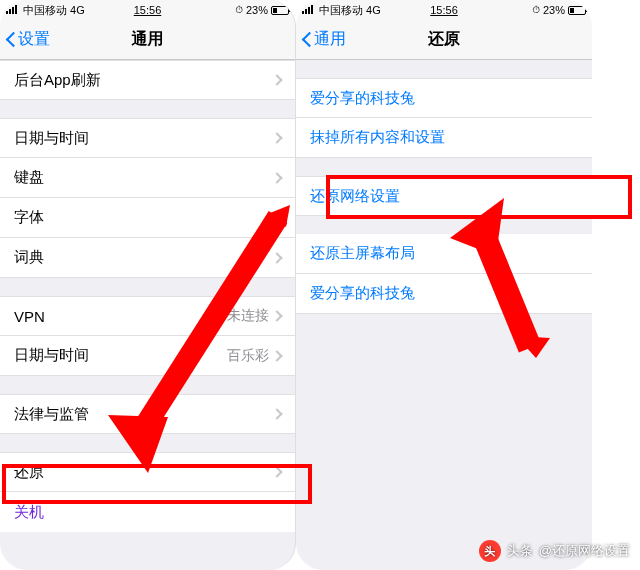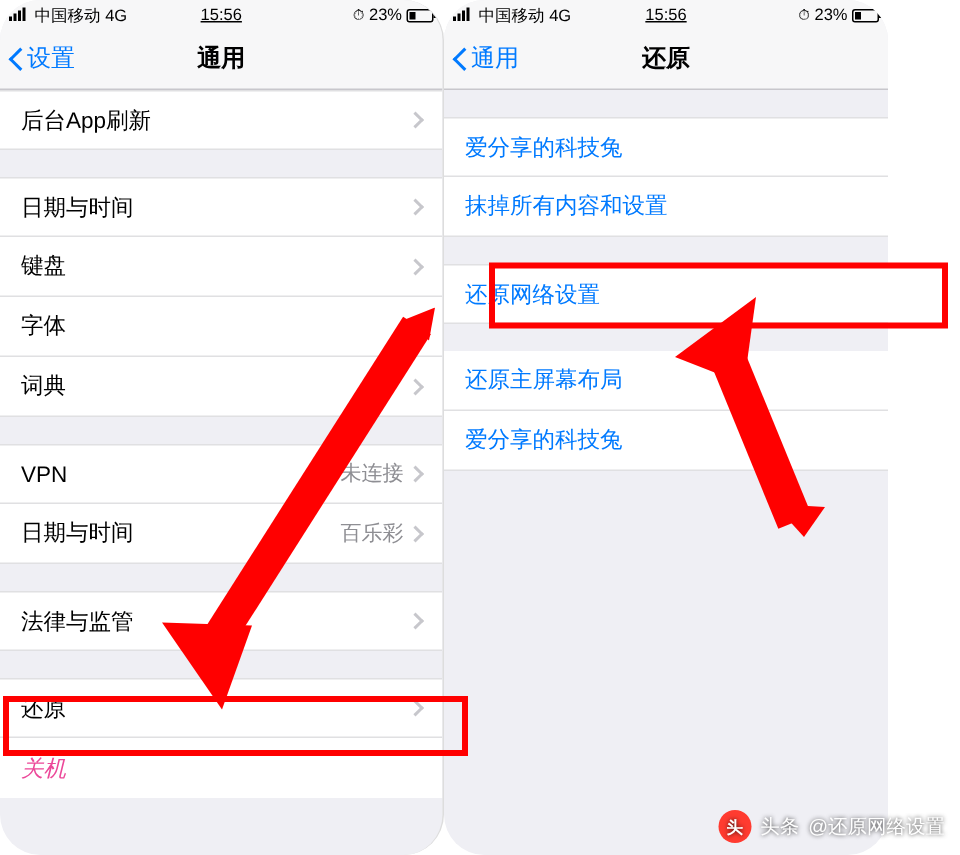--- a/index.html
+++ b/index.html
@@ -94,21 +94,21 @@
 .row.first { border-top: 1px solid #e0e0e2; }
 .row .label { flex: 1; }
 .row .value { color: #8e8e93; font-size: 14px; margin-right: 4px; }
 .row .disc {
   width: 8px; height: 8px;
   border-top: 2px solid #c7c7cc;
   border-right: 2px solid #c7c7cc;
   transform: rotate(45deg);
 }
 .row.shutdown { border-bottom: none; }
-.row.shutdown .label { color: #ec4899; font-style: italic; }
+.row.shutdown .label { color: #6d28d9; }
 
 
 .row.blue .label { color: #007aff; }
 
 
 .redbox {
   position: absolute;
   border: 4px solid #ff0000;
   pointer-events: none;
   z-index: 50;

